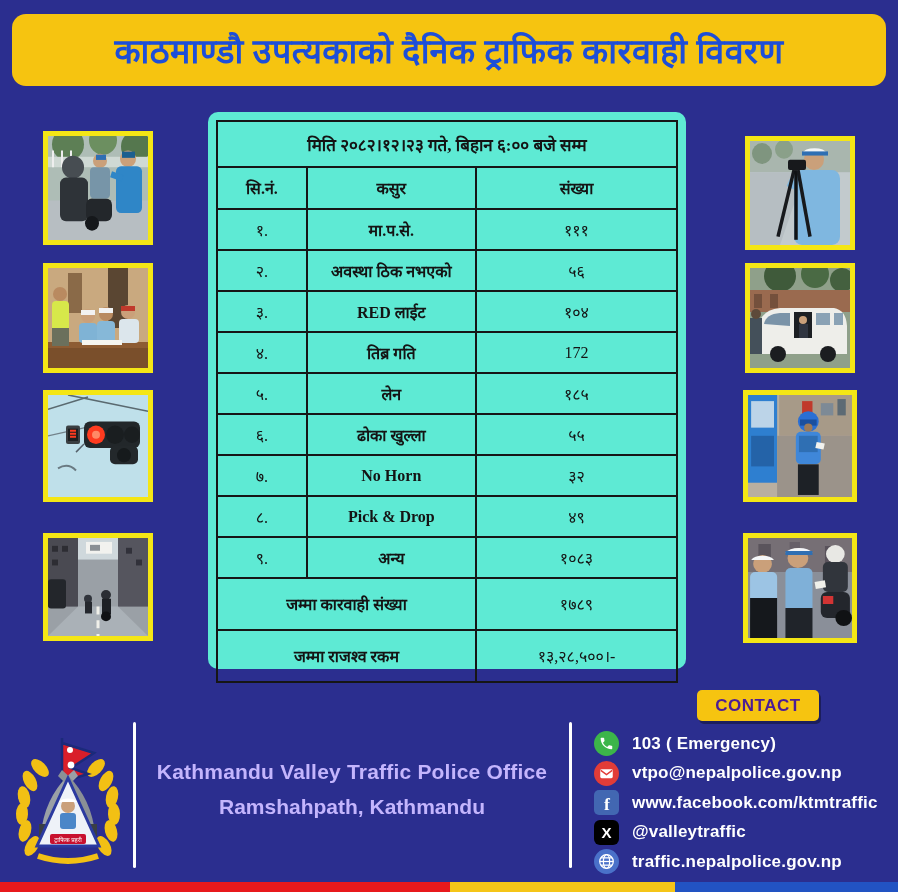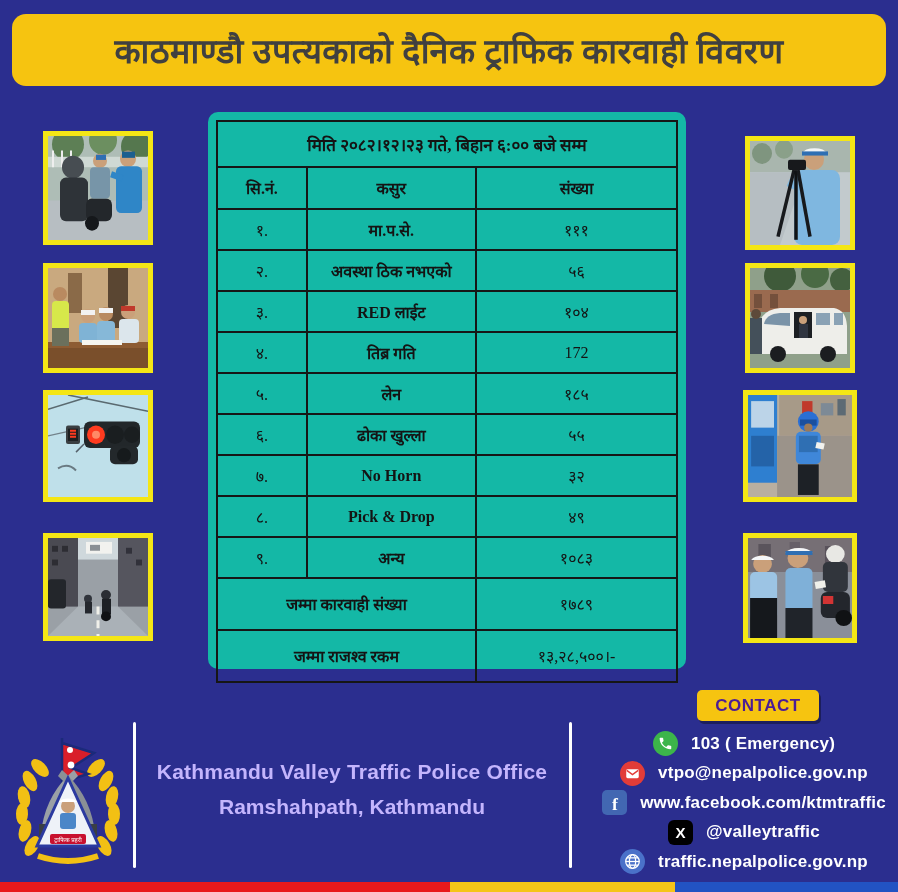--- a/index.html
+++ b/index.html
@@ -3,25 +3,25 @@
 <meta charset="utf-8">
 <style>
   * { margin:0; padding:0; box-sizing:border-box; }
   html,body { width:898px; height:892px; }
   body { font-family:"Liberation Sans", sans-serif; background:#2b2e8f; }
   .canvas { position:relative; width:898px; height:892px; background:#2b2e8f; overflow:hidden; }
 
   
   .banner { position:absolute; left:12px; top:14px; width:874px; height:72px;
     background:#f6c410; border-radius:14px; display:flex; align-items:center; justify-content:center; }
-  .banner h1 { font-family:"Liberation Serif", serif; font-weight:bold; font-size:34px; color:#404040; letter-spacing:.5px; }
+  .banner h1 { font-family:"Liberation Serif", serif; font-weight:bold; font-size:34px; color:#1d4ed8; letter-spacing:.5px; }
 
   
   .table-card { position:absolute; left:208px; top:112px; width:478px; height:557px;
-    background:#14b8a6; border-radius:10px; padding:8px; }
+    background:#5eead4; border-radius:10px; padding:8px; }
   table.report { width:100%; height:100%; border-collapse:collapse; table-layout:fixed;
     font-family:"Liberation Serif", serif; color:#141414; }
   table.report td, table.report th { border:2px solid #161616; text-align:center; vertical-align:middle; padding:2px 4px; }
   tr.title-row td { height:46px; font-size:17px; font-weight:bold; }
   tr.head-row th { height:42px; font-size:16px; font-weight:bold; }
   tr.data-row td { height:41px; font-size:16px; }
   tr.data-row td.offense { font-weight:bold; }
   tr.sum-row td { height:52px; font-size:16px; }
   tr.sum-row td.sum-label { font-weight:bold; }
   col.c-sn { width:19.5%; } col.c-off { width:36.8%; } col.c-num { width:43.7%; }
@@ -33,21 +33,21 @@
   
   .vline { position:absolute; width:3px; height:146px; top:722px; background:#ffffff; border-radius:2px; }
   .office { position:absolute; left:148px; top:760px; width:408px; text-align:center; color:#c4b5fd; }
   .office .line1 { font-size:21px; font-weight:bold; letter-spacing:.2px; }
   .office .line2 { font-size:21px; font-weight:bold; margin-top:11px; }
   .contact-btn { position:absolute; left:697px; top:690px; width:122px; height:31px;
     background:#f6c410; border:none; border-radius:5px; font-family:"Liberation Sans",sans-serif;
     font-size:17px; font-weight:bold; color:#4c1d95; letter-spacing:.5px;
     box-shadow:2px 3px 0 rgba(0,0,0,.35); cursor:pointer; }
   .contact-list { position:absolute; left:594px; top:729px; width:300px; }
-  .contact-row { display:flex; align-items:center; height:29.5px;justify-content:center; }
+  .contact-row { display:flex; align-items:center; height:29.5px; }
   .c-icon { width:25px; height:25px; border-radius:50%; flex:0 0 25px; display:flex; align-items:center; justify-content:center; }
   .c-icon svg { width:25px; height:25px; display:block; }
   .c-text { margin-left:13px; color:#ffffff; font-size:17px; font-weight:bold; letter-spacing:.2px; }
 
   
   .stripe { position:absolute; left:0; bottom:0; height:10px; }
   .stripe.red { left:0; width:450px; background:#e8191c; }
   .stripe.yellow { left:450px; width:225px; background:#f5c518; }
   .stripe.blue { left:675px; width:223px; background:#2253c3; }
 

